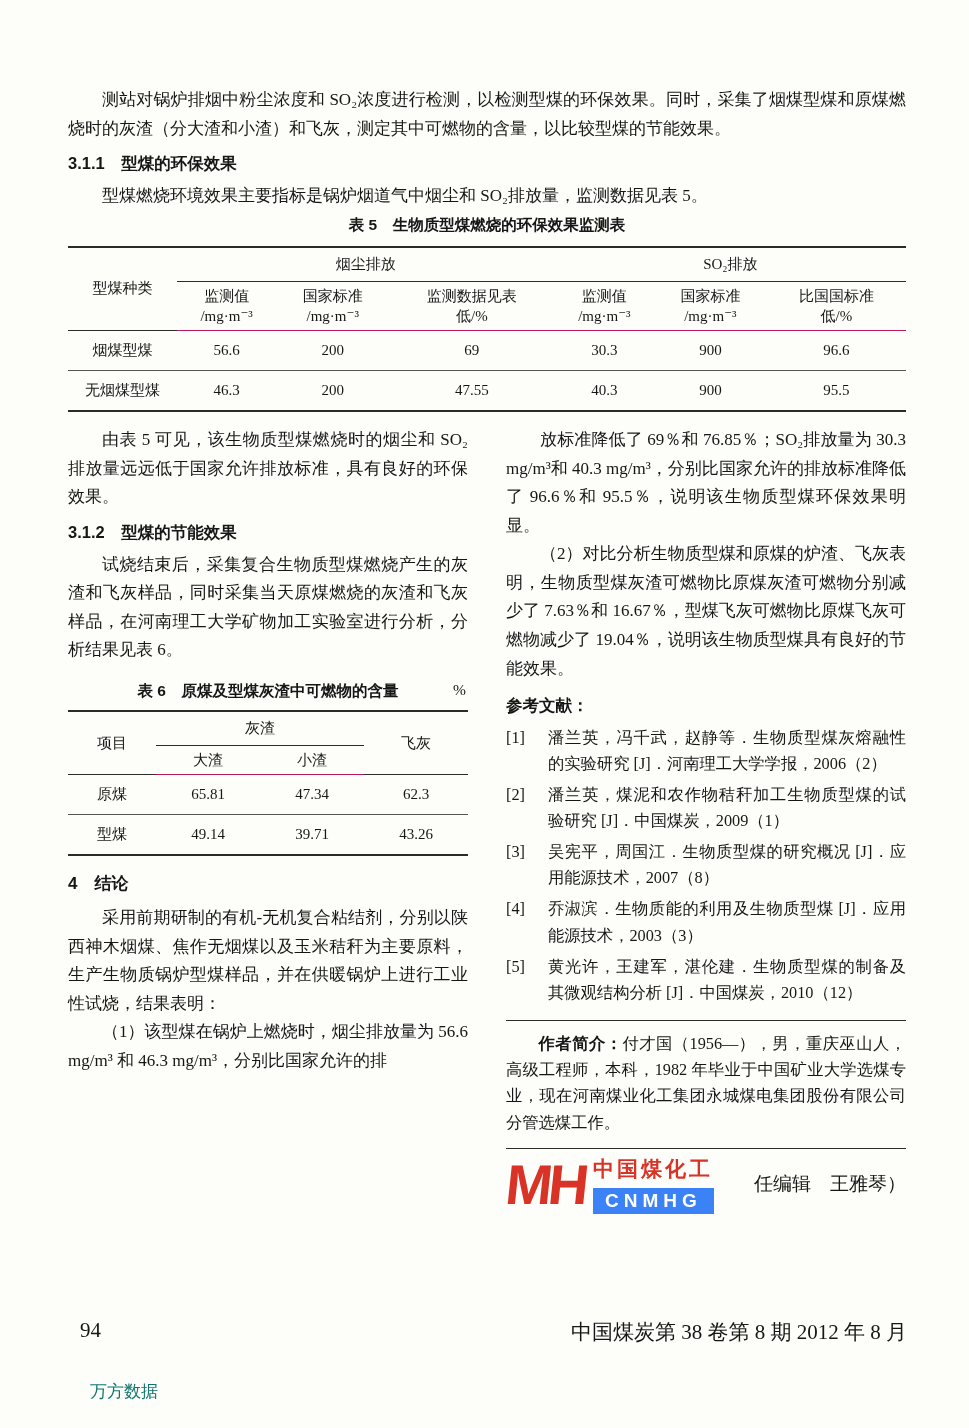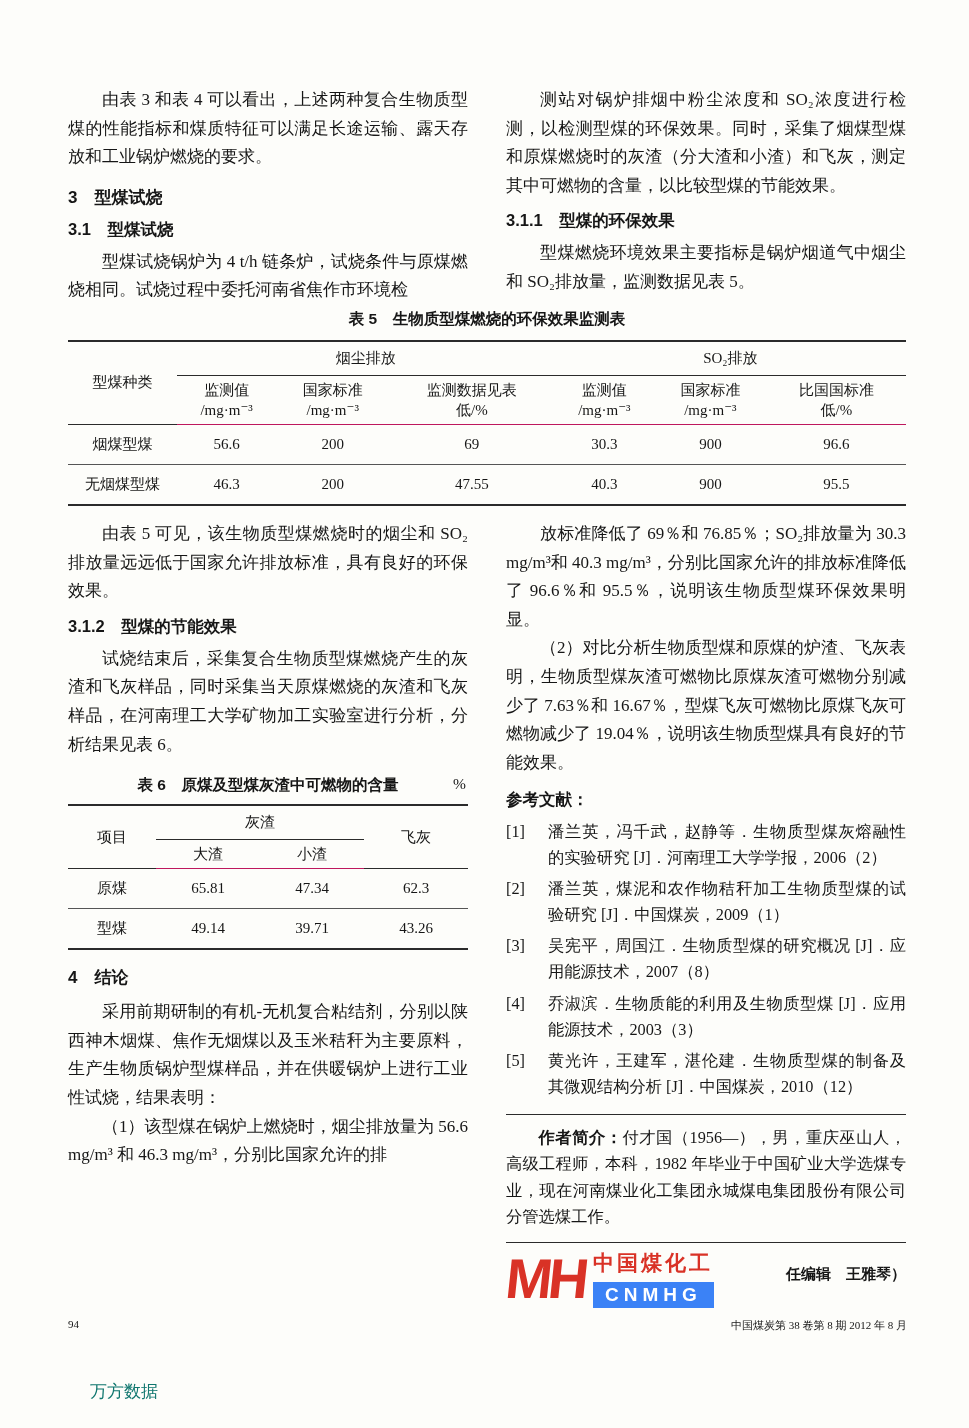--- a/index.html
+++ b/index.html
@@ -43,39 +43,33 @@
          font-size:16.3px; line-height:1.62; text-align:justify; text-indent:2em; }
   .bio .lbl { font-weight:bold; }
   .logo-row { margin-top:12px; display:flex; align-items:flex-start; border-top:1px solid #2b2b2b; padding-top:6px; }
   .logo { display:flex; align-items:center; gap:8px; }
   .monogram { font-family:"Liberation Sans","DejaVu Sans",sans-serif; font-weight:bold; font-size:56px; line-height:0.95;
               color:#d93226; transform:skewX(-6deg); letter-spacing:-4px; }
   .logo-right { display:flex; flex-direction:column; align-items:flex-start; }
   .logo-cn { font-family:"Liberation Sans","DejaVu Sans",sans-serif; color:#d93226; font-weight:bold; font-size:21px; letter-spacing:3px; }
   .logo-en { font-family:"Liberation Sans","DejaVu Sans",sans-serif; background:#3b82f6; color:#fff; font-weight:bold;
              font-size:19px; letter-spacing:5px; padding:2px 12px; margin-top:5px; }
-  .editor { margin-left:auto; font-size:15px; font-weight:bold; padding-top:16px; }
-
-  
-  .footer { position:absolute; left:68px; right:62px; top:1318px; display:flex; justify-content:space-between; font-size:11px; }
+  .editor { margin-left:auto; font-size:19px; font-weight:normal; padding-top:16px; }
+
+  
+  .footer { position:absolute; left:80px; right:62px; top:1318px; display:flex; justify-content:space-between; font-size:21px; }
   .watermark { position:absolute; left:90px; top:1380px; font-size:17px; color:#0f766e; font-family:"Liberation Sans","DejaVu Sans",sans-serif; }
 </style>
 </head>
 <body>
 
 <div class="page">
   <div class="content">
 
     <div class="cols">
-      <div class="col">
-        <p class="body">由表 3 和表 4 可以看出，上述两种复合生物质型煤的性能指标和煤质特征可以满足长途运输、露天存放和工业锅炉燃烧的要求。</p>
-        <div class="sec-h">3　型煤试烧</div>
-        <div class="subsec-h">3.1　型煤试烧</div>
-        <p class="body">型煤试烧锅炉为 4 t/h 链条炉，试烧条件与原煤燃烧相同。试烧过程中委托河南省焦作市环境检</p>
-      </div>
       <div class="col">
         <p class="body">测站对锅炉排烟中粉尘浓度和 SO₂浓度进行检测，以检测型煤的环保效果。同时，采集了烟煤型煤和原煤燃烧时的灰渣（分大渣和小渣）和飞灰，测定其中可燃物的含量，以比较型煤的节能效果。</p>
         <div class="subsec-h">3.1.1　型煤的环保效果</div>
         <p class="body">型煤燃烧环境效果主要指标是锅炉烟道气中烟尘和 SO₂排放量，监测数据见表 5。</p>
       </div>
     </div>
 
     <div class="tbl-caption">表 5　生物质型煤燃烧的环保效果监测表</div>
     <table class="rule t5">
       <colgroup>

